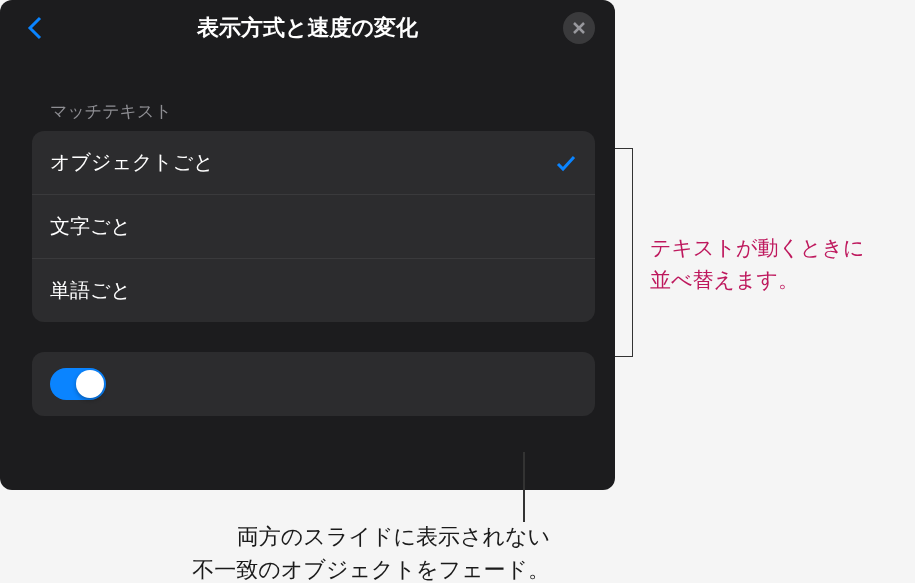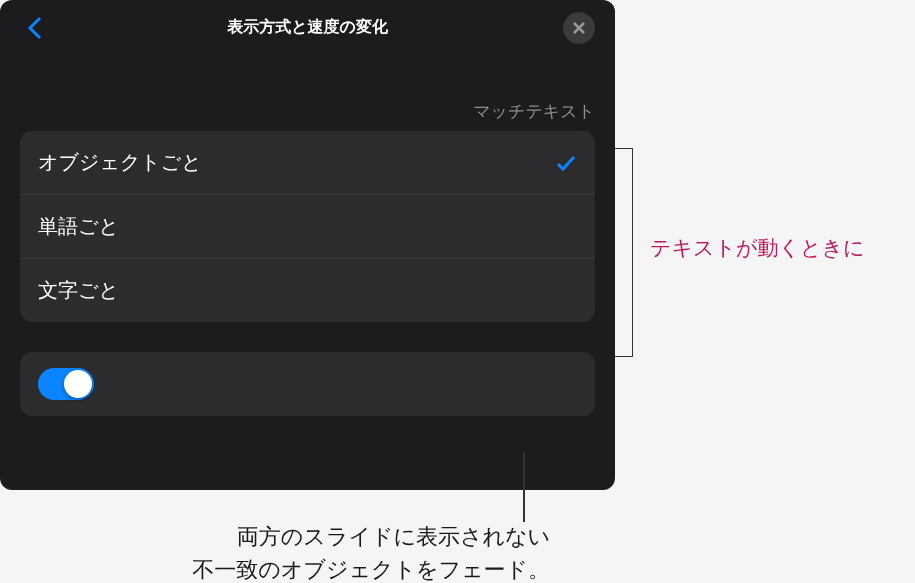--- a/index.html
+++ b/index.html
@@ -45,21 +45,21 @@
     .back-button svg {
       width: 18px;
       height: 26px;
       stroke: #0a84ff;
       stroke-width: 3;
       fill: none;
     }
     
     .title {
       color: #ffffff;
-      font-size: 16px;
+      font-size: 22px;
       font-weight: 600;
       position: absolute;
       left: 50%;
       transform: translateX(-50%);
     }
     
     .close-button {
       width: 32px;
       height: 32px;
       border-radius: 50%;
@@ -71,22 +71,21 @@
     }
     
     .close-button svg {
       width: 14px;
       height: 14px;
       stroke: #98989d;
       stroke-width: 2.5;
     }
     
     .content {
-      padding: 45px 20px 20px 20px;
-      text-align: right;
+      padding: 45px 20px 20px 32px;
     }
     
     .section-label {
       color: #8e8e93;
       font-size: 17px;
       padding-left: 18px;
       margin-bottom: 8px;
     }
     
     .list-group {
@@ -219,37 +218,38 @@
     <div class="section-label">マッチテキスト</div>
 
     <div class="list-group">
       <div class="list-item">
         <span class="list-item-label">オブジェクトごと</span>
         <svg class="checkmark" viewBox="0 0 22 22">
           <polyline points="3,12 8,17 19,5"></polyline>
         </svg>
       </div>
       <div class="list-item">
+        <span class="list-item-label">文字ごと</span>
+      </div>
+      <div class="list-item">
         <span class="list-item-label">単語ごと</span>
-      </div>
-      <div class="list-item">
-        <span class="list-item-label">文字ごと</span>
       </div>
     </div>
 
     <div class="toggle-row">
       <div class="toggle-switch">
         <div class="toggle-knob"></div>
       </div>
     </div>
   </div>
 </div>
 
 <div class="callout-bracket-1"></div>
 <div class="callout-text-1">
   <span>テキストが動くときに</span><br>
+  <span>並べ替えます。</span>
 </div>
 
 <div class="callout-line-2"></div>
 <div class="callout-text-2">
   <span>両方のスライドに表示されない</span><br>
   <span>不一致のオブジェクトをフェード。</span>
 </div>
 
 </body></html>

